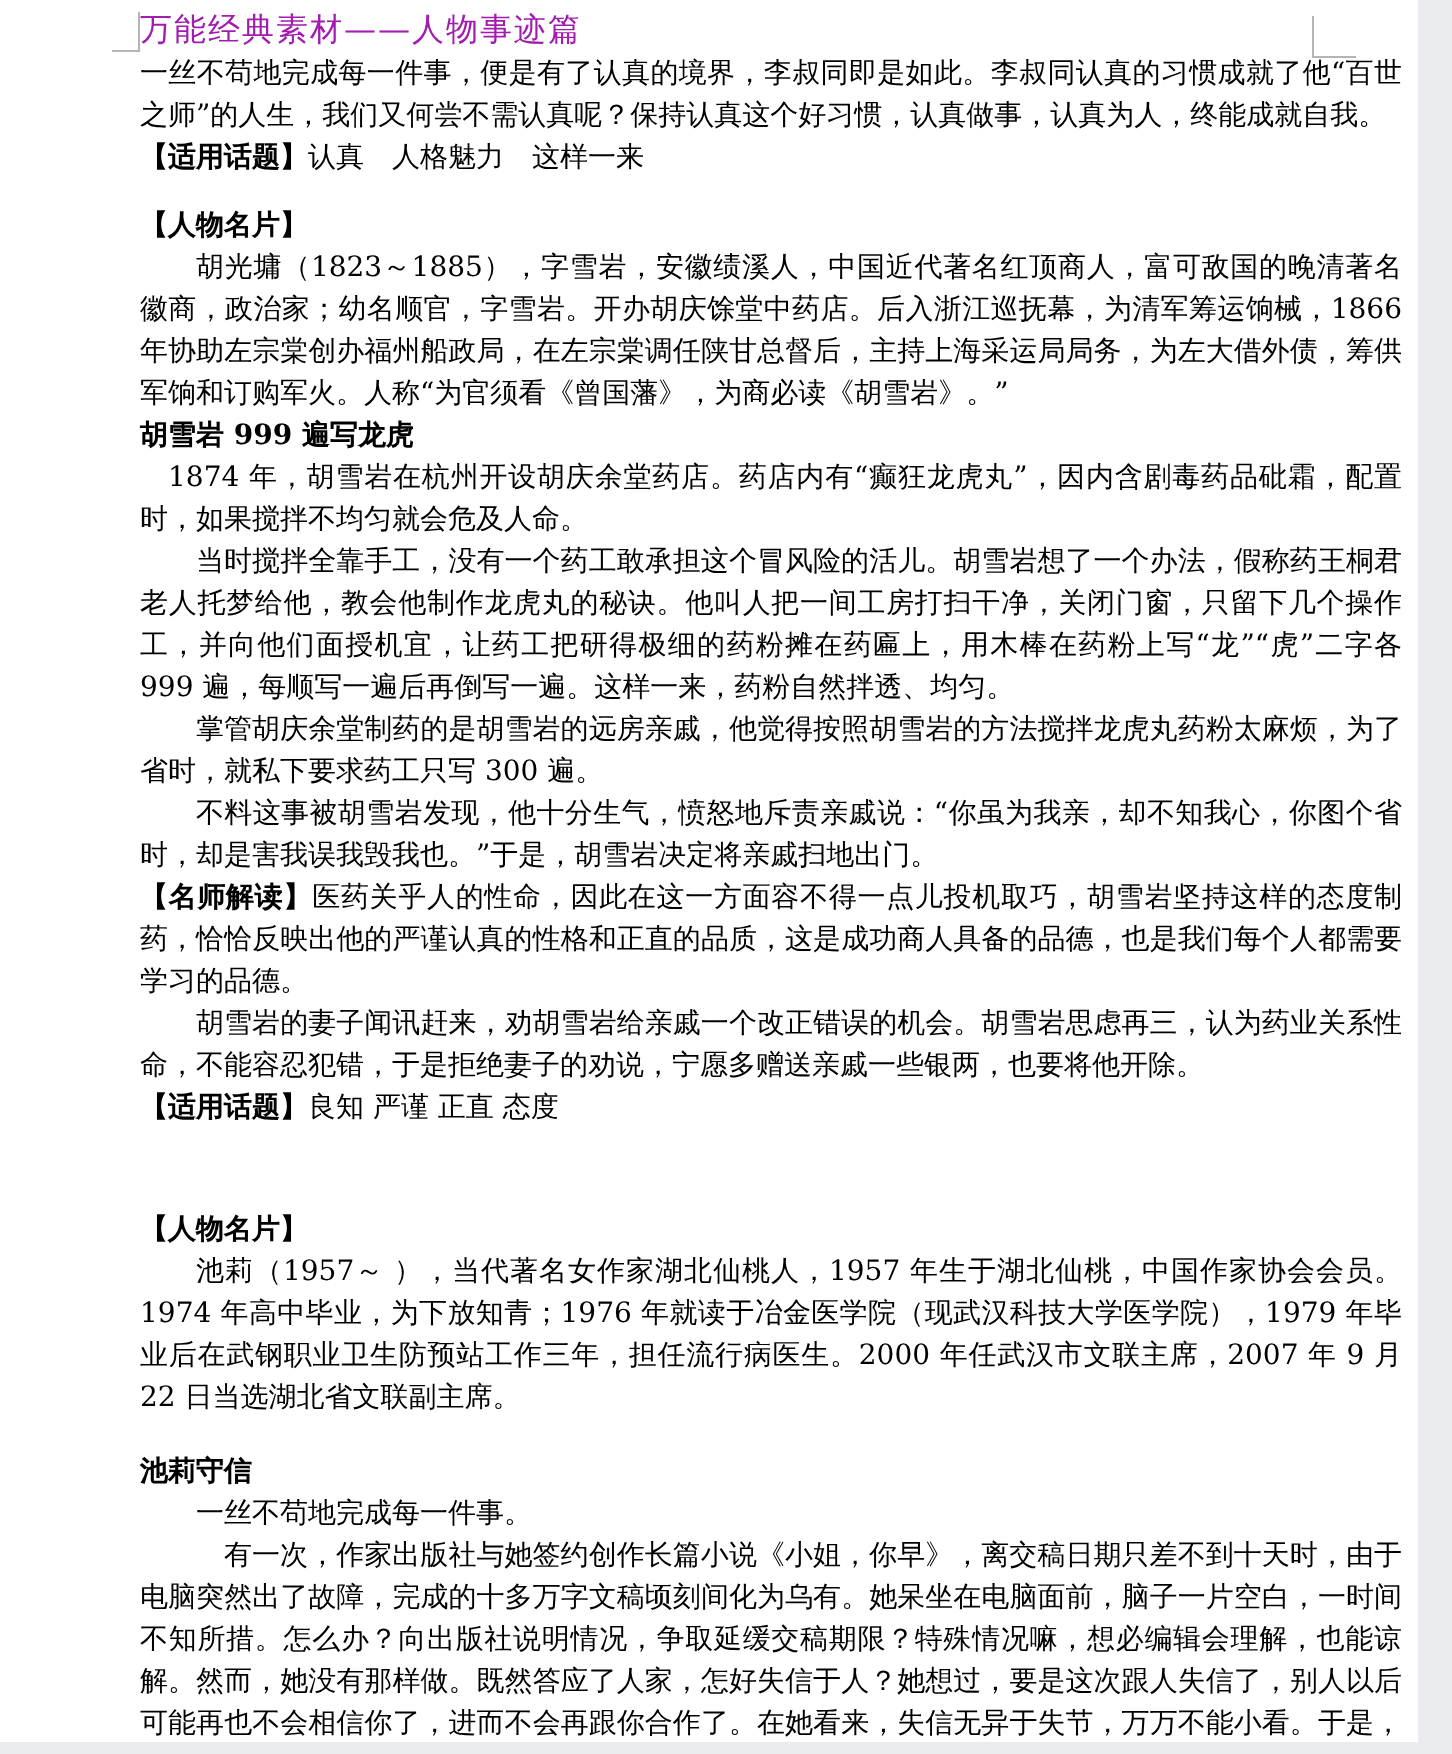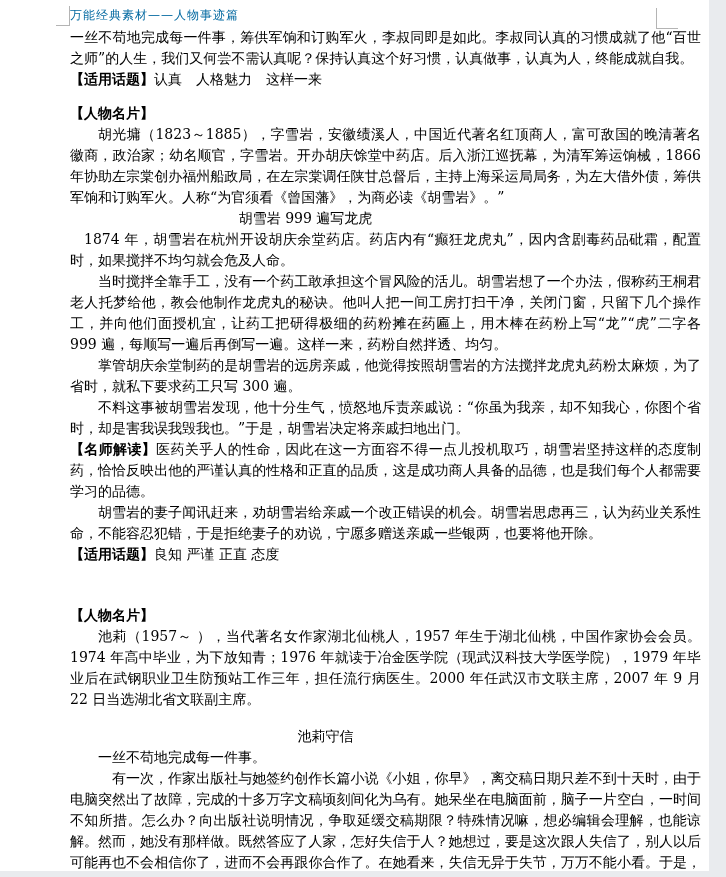--- a/index.html
+++ b/index.html
@@ -10,53 +10,53 @@
   }
   .page{position:relative;width:726px;height:877px;background:#ffffff;}
   .right-strip{position:absolute;top:0;right:0;width:17px;height:877px;background:#e9ebee;}
   .bottom-strip{position:absolute;left:0;bottom:0;width:709px;height:6px;background:#e9ebee;}
   
   .crop-tl{position:absolute;left:56px;top:6px;width:13px;height:19px;
     border-right:1px solid #b4b4b4;border-bottom:1px solid #b4b4b4;}
   .crop-tr{position:absolute;left:656px;top:8px;width:21px;height:20px;
     border-left:1px solid #b4b4b4;border-bottom:1px solid #b4b4b4;}
   .doc-header{
-    position:absolute;left:70px;top:7px;font-size:12px;line-height:16px;
-    color:#0369a1;letter-spacing:1px;white-space:nowrap;
+    position:absolute;left:70px;top:7px;font-size:16px;line-height:16px;
+    color:#a21caf;letter-spacing:1px;white-space:nowrap;
   }
   .content{
     position:absolute;left:70px;top:27px;width:631px;
     font-size:14px;line-height:21px;text-align:justify;
   }
   .p{margin:0;}
   .indent1{text-indent:1em;}
   .indent2{text-indent:2em;}
   .indent3{text-indent:3em;}
   .b{font-weight:bold;}
   .story{}
-  .story-title{font-weight:normal;font-style:normal;text-align:center;text-indent:0;}
+  .story-title{font-weight:bold;font-style:normal;text-indent:0;}
   .title-hu{margin-right:160px;}
   .title-chi{margin-right:120px;}
   .gap-sm{height:13px;}
   .gap-md{height:16px;}
   .gap-lg{height:40px;}
 </style>
 </head>
 <body>
 
 <div class="page">
 
   <div class="crop-tl"></div>
   <div class="crop-tr"></div>
 
   <div class="doc-header">万能经典素材——人物事迹篇</div>
 
   <div class="content">
 
-    <p class="p">一丝不苟地完成每一件事，筹供军饷和订购军火，李叔同即是如此。李叔同认真的习惯成就了他“百世之师”的人生，我们又何尝不需认真呢？保持认真这个好习惯，认真做事，认真为人，终能成就自我。</p>
+    <p class="p">一丝不苟地完成每一件事，便是有了认真的境界，李叔同即是如此。李叔同认真的习惯成就了他“百世之师”的人生，我们又何尝不需认真呢？保持认真这个好习惯，认真做事，认真为人，终能成就自我。</p>
 
     <p class="p"><span class="b">【适用话题】</span><span>认真　人格魅力　这样一来</span></p>
 
     <div class="gap-sm"></div>
 
     <p class="p b">【人物名片】</p>
     <p class="p indent2">胡光墉（1823～1885），字雪岩，安徽绩溪人，中国近代著名红顶商人，富可敌国的晚清著名徽商，政治家；幼名顺官，字雪岩。开办胡庆馀堂中药店。后入浙江巡抚幕，为清军筹运饷械，1866 年协助左宗棠创办福州船政局，在左宗棠调任陕甘总督后，主持上海采运局局务，为左大借外债，筹供军饷和订购军火。人称“为官须看《曾国藩》，为商必读《胡雪岩》。”</p>
 
     <p class="p story-title title-hu">胡雪岩 999 遍写龙虎</p>
 

